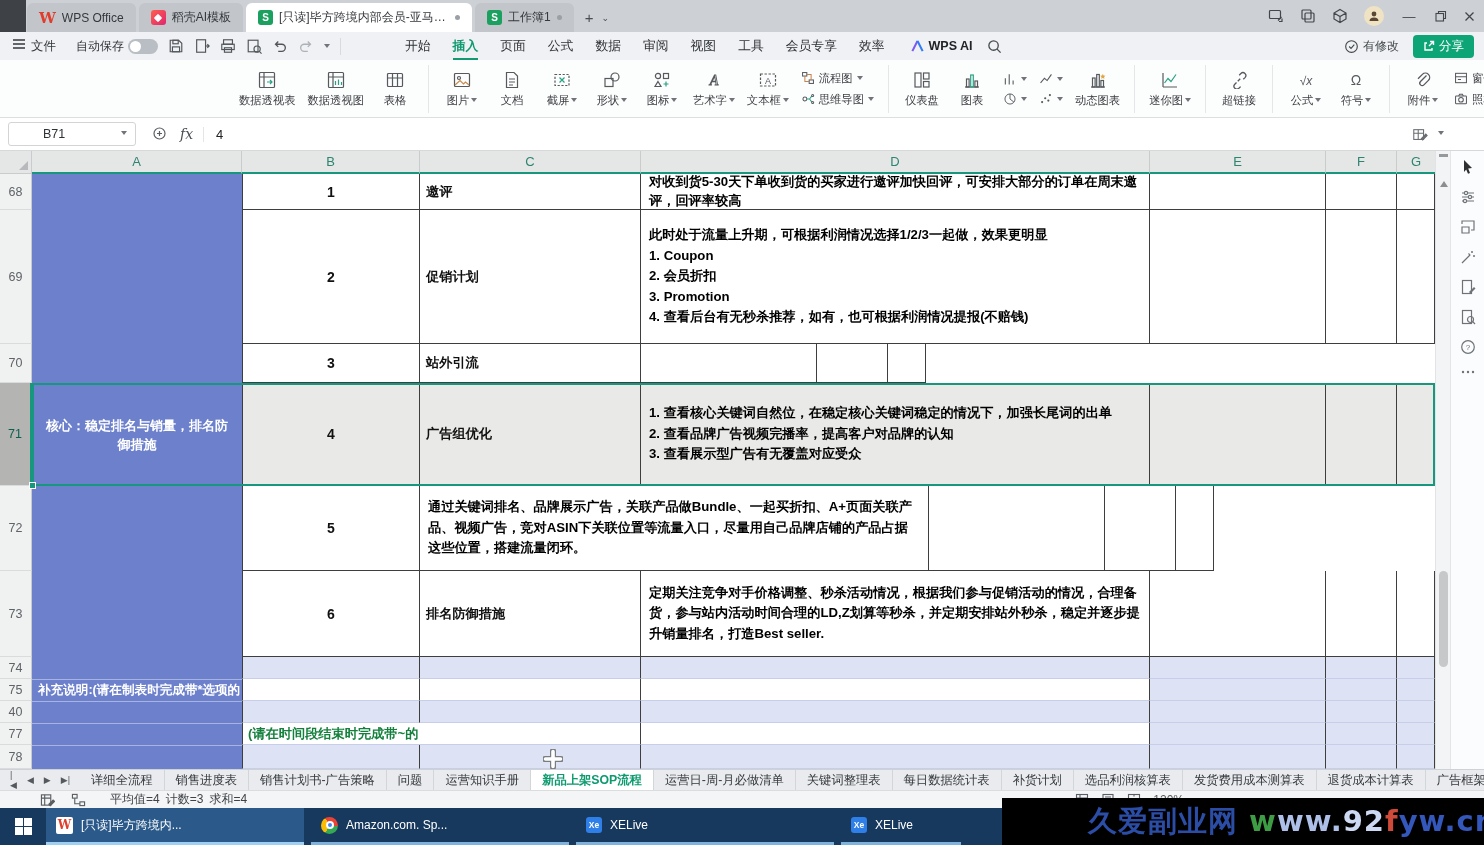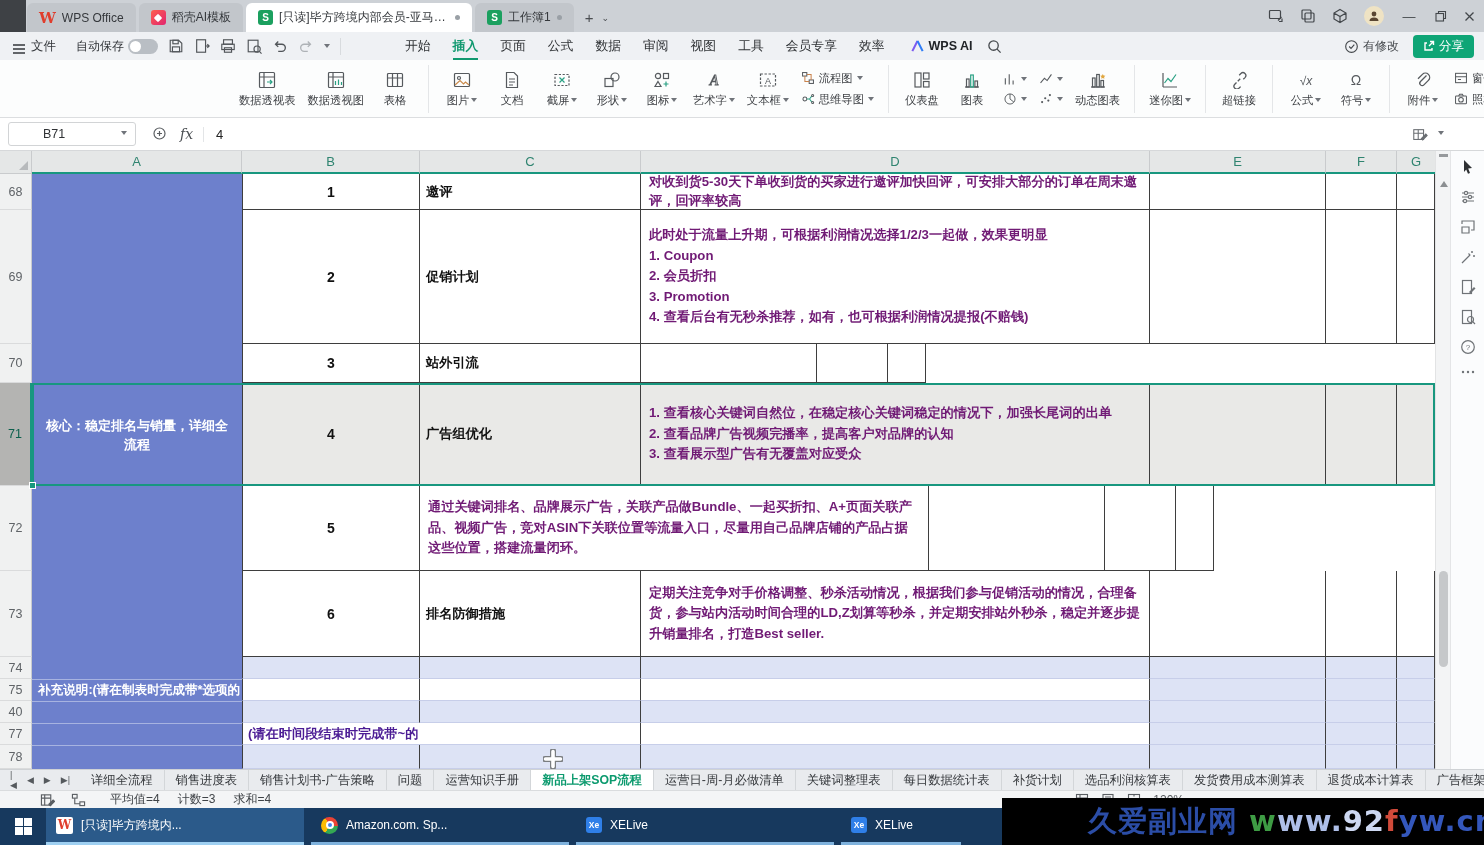--- a/index.html
+++ b/index.html
@@ -19,21 +19,21 @@
   .logo-docer::after { content:""; position:absolute; left:4.5px; top:4.5px; width:6px; height:6px; background:#fff; border-radius:1px; transform:rotate(45deg); }
   .logo-sheet { width:15px; height:15px; border-radius:3px; background:#1ba05f; color:#fff; font-size:10px; font-weight:bold; display:flex; align-items:center; justify-content:center; }
   .dirty-dot { width:5px; height:5px; border-radius:50%; background:#9aa0a6; }
   .tb-newtab { display:flex; align-items:center; gap:8px; color:#4a4d51; font-size:15px; padding-left:8px; }
   .tb-right { position:absolute; right:8px; top:0; height:32px; display:flex; align-items:center; gap:16px; }
   .avatar { width:20px; height:20px; border-radius:50%; background:#efe3c4; display:flex; align-items:center; justify-content:center; }
   .wbtn { font-size:13px; color:#43474b; width:18px; text-align:center; }
 
   
   .menubar { position:absolute; left:0; top:32px; width:1484px; height:28px; background:#eff1f4; display:flex; align-items:center; }
-  .mb-file { display:flex; align-items:flex-end; gap:5px; padding:0 10px 0 12px; font-size:12.5px; color:#34373b; }
+  .mb-file { display:flex; align-items:flex-start; gap:5px; padding:0 10px 0 12px; font-size:12.5px; color:#34373b; }
   .toggle { width:30px; height:15px; border-radius:8px; background:#b9bec4; position:relative; margin-left:4px; }
   .toggle::after { content:""; position:absolute; left:2px; top:2px; width:11px; height:11px; border-radius:50%; background:#fff; }
   .qat { display:flex; align-items:center; gap:10px; padding:0 10px; border-right:1px solid #d8dbde; }
   .mb-tabs { display:flex; align-items:center; gap:4px; margin-left:55px; }
   .mb-tab { padding:4px 9px; font-size:12.8px; color:#303336; position:relative; }
   .mb-tab.active { color:#11996f; font-weight:bold; }
   .mb-tab.active::after { content:""; position:absolute; left:9px; right:9px; bottom:-1px; height:2px; background:#11996f; }
   .mb-ai { display:flex; align-items:center; gap:4px; margin-left:16px; font-size:12.5px; color:#202327; font-weight:bold; }
   .mb-right { position:absolute; right:10px; top:0; height:28px; display:flex; align-items:center; gap:14px; }
   .modified { display:flex; align-items:center; gap:4px; color:#43474b; font-size:12px; }
@@ -67,46 +67,46 @@
   .rowhdrs { position:absolute; left:0; top:23px; width:32px; }
   .rh { background:#f0f1f1; border-right:1px solid #c9cbcd; border-bottom:1px solid #dadbdc; color:#5f6367; font-size:12.5px; display:flex; align-items:center; justify-content:center; }
   .rh.sel { background:#b4b4b2; color:#0d604d; border-right:2px solid #18977f; }
   .acol { position:absolute; left:32px; top:23px; width:210px; height:595px; background:#6d80cc; color:#fff; font-weight:bold; font-size:13px; }
   .aseg { position:absolute; left:0; width:210px; display:flex; align-items:center; justify-content:center; text-align:center; line-height:19px; }
   .aline { position:absolute; left:0; width:210px; height:1px; background:rgba(255,255,255,.4); }
   .grow { position:absolute; left:242px; width:1193px; display:flex; }
   .cell { border-right:1px solid #3e3e3e; border-bottom:1px solid #3e3e3e; background:#fff; display:flex; align-items:center; overflow:hidden; }
   .cell.b { justify-content:center; font-weight:bold; font-size:14px; color:#111; }
   .cell.c { padding-left:6px; font-weight:bold; font-size:13.2px; color:#111; }
-  .cell.d { padding:2px 8px; font-weight:bold; font-size:13.2px; color:#701a75; line-height:20.5px; }
+  .cell.d { padding:2px 8px; font-weight:bold; font-size:13.2px; color:#000000; line-height:20.5px; }
   .cell.d span { white-space:pre-line; }
   .sel-bg { background:#e9e9e7; }
   .lav { background:#dde3f5; border-bottom:1px solid #c7cee9; }
   .wht { background:#fff; border-bottom:1px solid #c7cee9; }
   .lcell { border-right:1px solid #3e3e3e; display:flex; align-items:center; overflow:hidden; }
-  .note77 { font-weight:bold; font-size:13.2px; color:#4c1d95; padding-left:5px; white-space:nowrap; }
+  .note77 { font-weight:bold; font-size:13.2px; color:#15803d; padding-left:5px; white-space:nowrap; }
   .selbox { position:absolute; left:32px; top:232px; width:1403px; height:103px; border:2px solid #18977f; pointer-events:none; }
   .fillhandle { position:absolute; left:29px; top:331px; width:7px; height:7px; background:#18977f; border:1px solid #fff; pointer-events:none; }
   .vscroll { position:absolute; left:1435px; top:0; width:15px; height:618px; background:#f3f4f5; border-left:1px solid #e2e3e4; }
   .vthumb { position:absolute; left:3px; top:420px; width:9px; height:96px; background:#c6c8ca; border-radius:5px; }
   .vsplit { position:absolute; left:3px; top:3px; width:9px; height:3px; background:#96999c; }
   .varrow { position:absolute; left:4px; top:26px; width:0; height:0; border:4px solid transparent; border-bottom:6px solid #8b8e91; }
   .rtools { position:absolute; left:1450px; top:0; width:34px; height:618px; background:#fbfcfd; border-left:1px solid #e4e5e7; display:flex; flex-direction:column; align-items:center; padding-top:8px; gap:14px; }
   .crosscur { position:absolute; left:543px; top:598px; pointer-events:none; }
 
   
   .sheetbar { position:absolute; left:0; top:769px; width:1484px; height:21px; background:#e9ebee; border-top:1px solid #cfd2d5; display:flex; align-items:stretch; font-size:12.3px; color:#35383c; }
   .snav { display:flex; align-items:center; gap:10px; padding:0 10px; color:#55595d; font-size:9px; }
   .stab { display:flex; align-items:center; padding:0 11px; border-right:1px solid #d3d6d9; white-space:nowrap; }
   .stab.active { background:#fff; color:#0c9a6e; font-weight:bold; }
 
   
   .statusbar { position:absolute; left:0; top:790px; width:1484px; height:18px; background:#f4f5f6; border-top:1px solid #dadcde; display:flex; align-items:center; font-size:12px; color:#3f4347; }
   .stat-icons { display:flex; gap:16px; margin-left:40px; }
-  .stats { display:flex; gap:18px; margin-left:24px; }
+  .stats { display:flex; gap:6px; margin-left:24px; }
   .sb-right { position:absolute; right:300px; display:flex; gap:12px; align-items:center; color:#55595d; }
 
   
   .taskbar { position:absolute; left:0; top:808px; width:1484px; height:37px; background:#17395e; display:flex; align-items:stretch; }
   .start { width:46px; display:flex; align-items:center; justify-content:center; }
   .winlogo { display:grid; grid-template-columns:8px 8px; grid-template-rows:8px 8px; gap:1px; }
   .winlogo i { background:#fff; }
   .task { display:flex; align-items:center; gap:8px; width:258px; padding:0 10px; color:#fff; font-size:12px; border-bottom:3px solid #7fb2dd; margin-right:7px; white-space:nowrap; overflow:hidden; }
   .task.active { background:#2b5a8a; border-bottom-color:#9fd0f2; }
   .task.narrow { width:120px; }
@@ -604,21 +604,21 @@
     <div class="rh" style="height:85px">72</div>
     <div class="rh" style="height:86px">73</div>
     <div class="rh" style="height:22px">74</div>
     <div class="rh" style="height:22px">75</div>
     <div class="rh" style="height:22px">40</div>
     <div class="rh" style="height:22px">77</div>
     <div class="rh" style="height:24px">78</div>
   </div>
 
   <div class="acol">
-    <div class="aseg" style="top:209px; height:103px; padding:0 10px">核心：稳定排名与销量，详细全流程</div>
+    <div class="aseg" style="top:209px; height:103px; padding:0 10px">核心：稳定排名与销量，排名防御措施</div>
     <div class="aseg" style="top:505px; height:22px; justify-content:flex-start; padding-left:6px; font-size:12.6px; white-space:nowrap">补充说明:(请在制表时完成带*选项的</div>
     <div class="aline" style="top:505px"></div>
     <div class="aline" style="top:527px"></div>
     <div class="aline" style="top:549px"></div>
     <div class="aline" style="top:571px"></div>
   </div>
 
   <div class="grow" style="top:23px; height:36px">
     <div class="cell b" style="width:178px; border-left:1px solid #3e3e3e">1</div>
     <div class="cell c" style="width:221px">邀评</div>

